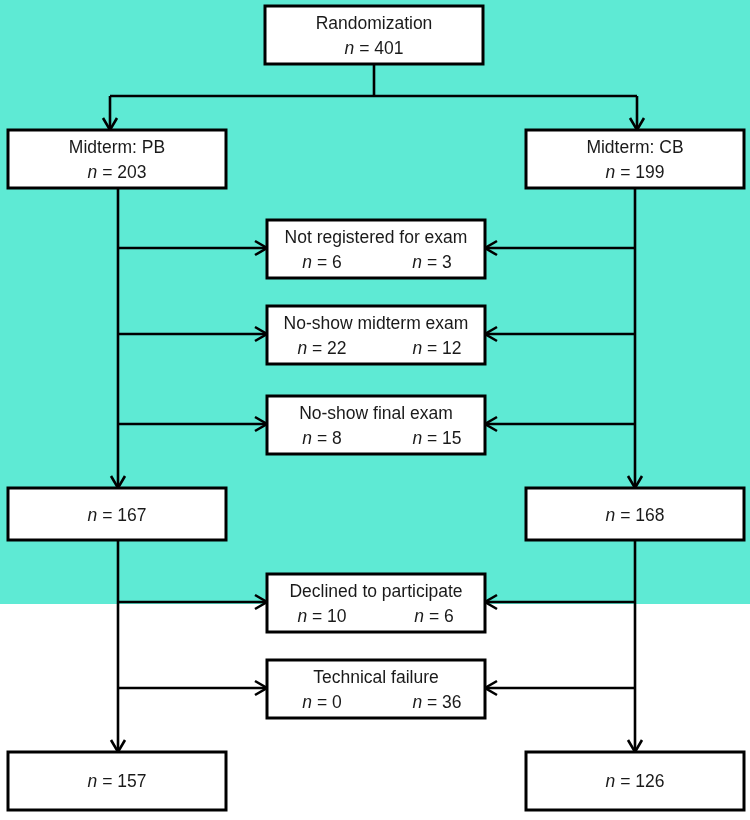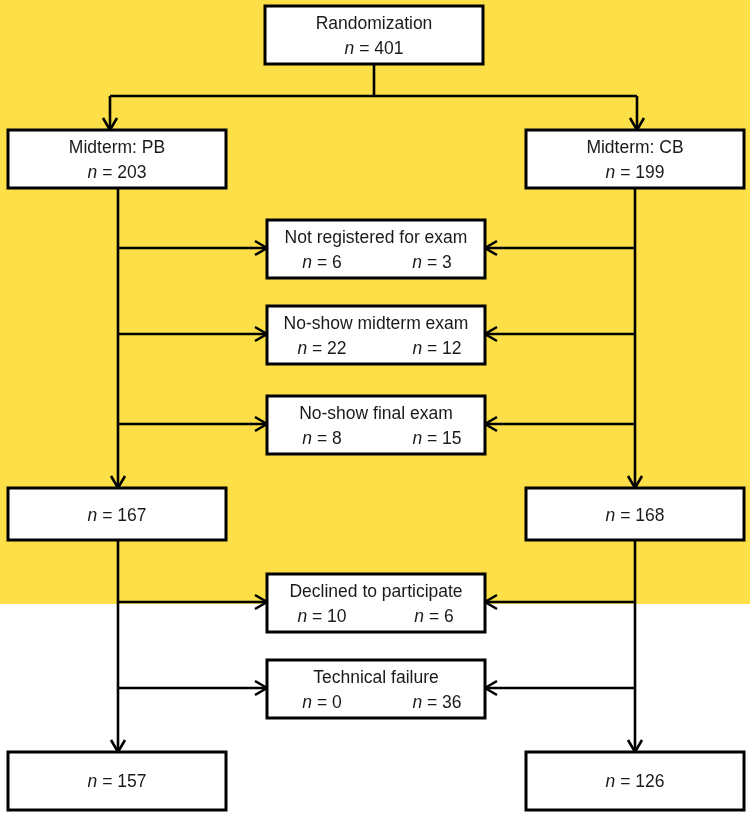--- a/index.html
+++ b/index.html
@@ -10,21 +10,21 @@
   body {
     font-family: "Liberation Sans", sans-serif;
     width: 750px;
     height: 820px;
     overflow: hidden;
   }
   #flow-root {
     position: relative;
     width: 750px;
     height: 604px;
-    background: #fde047;
+    background: #5eead4;
   }
   svg.flow-svg {
     position: absolute;
     top: 0;
     left: 0;
     width: 750px;
     height: 820px;
   }
   .node-box {
     fill: #ffffff;

